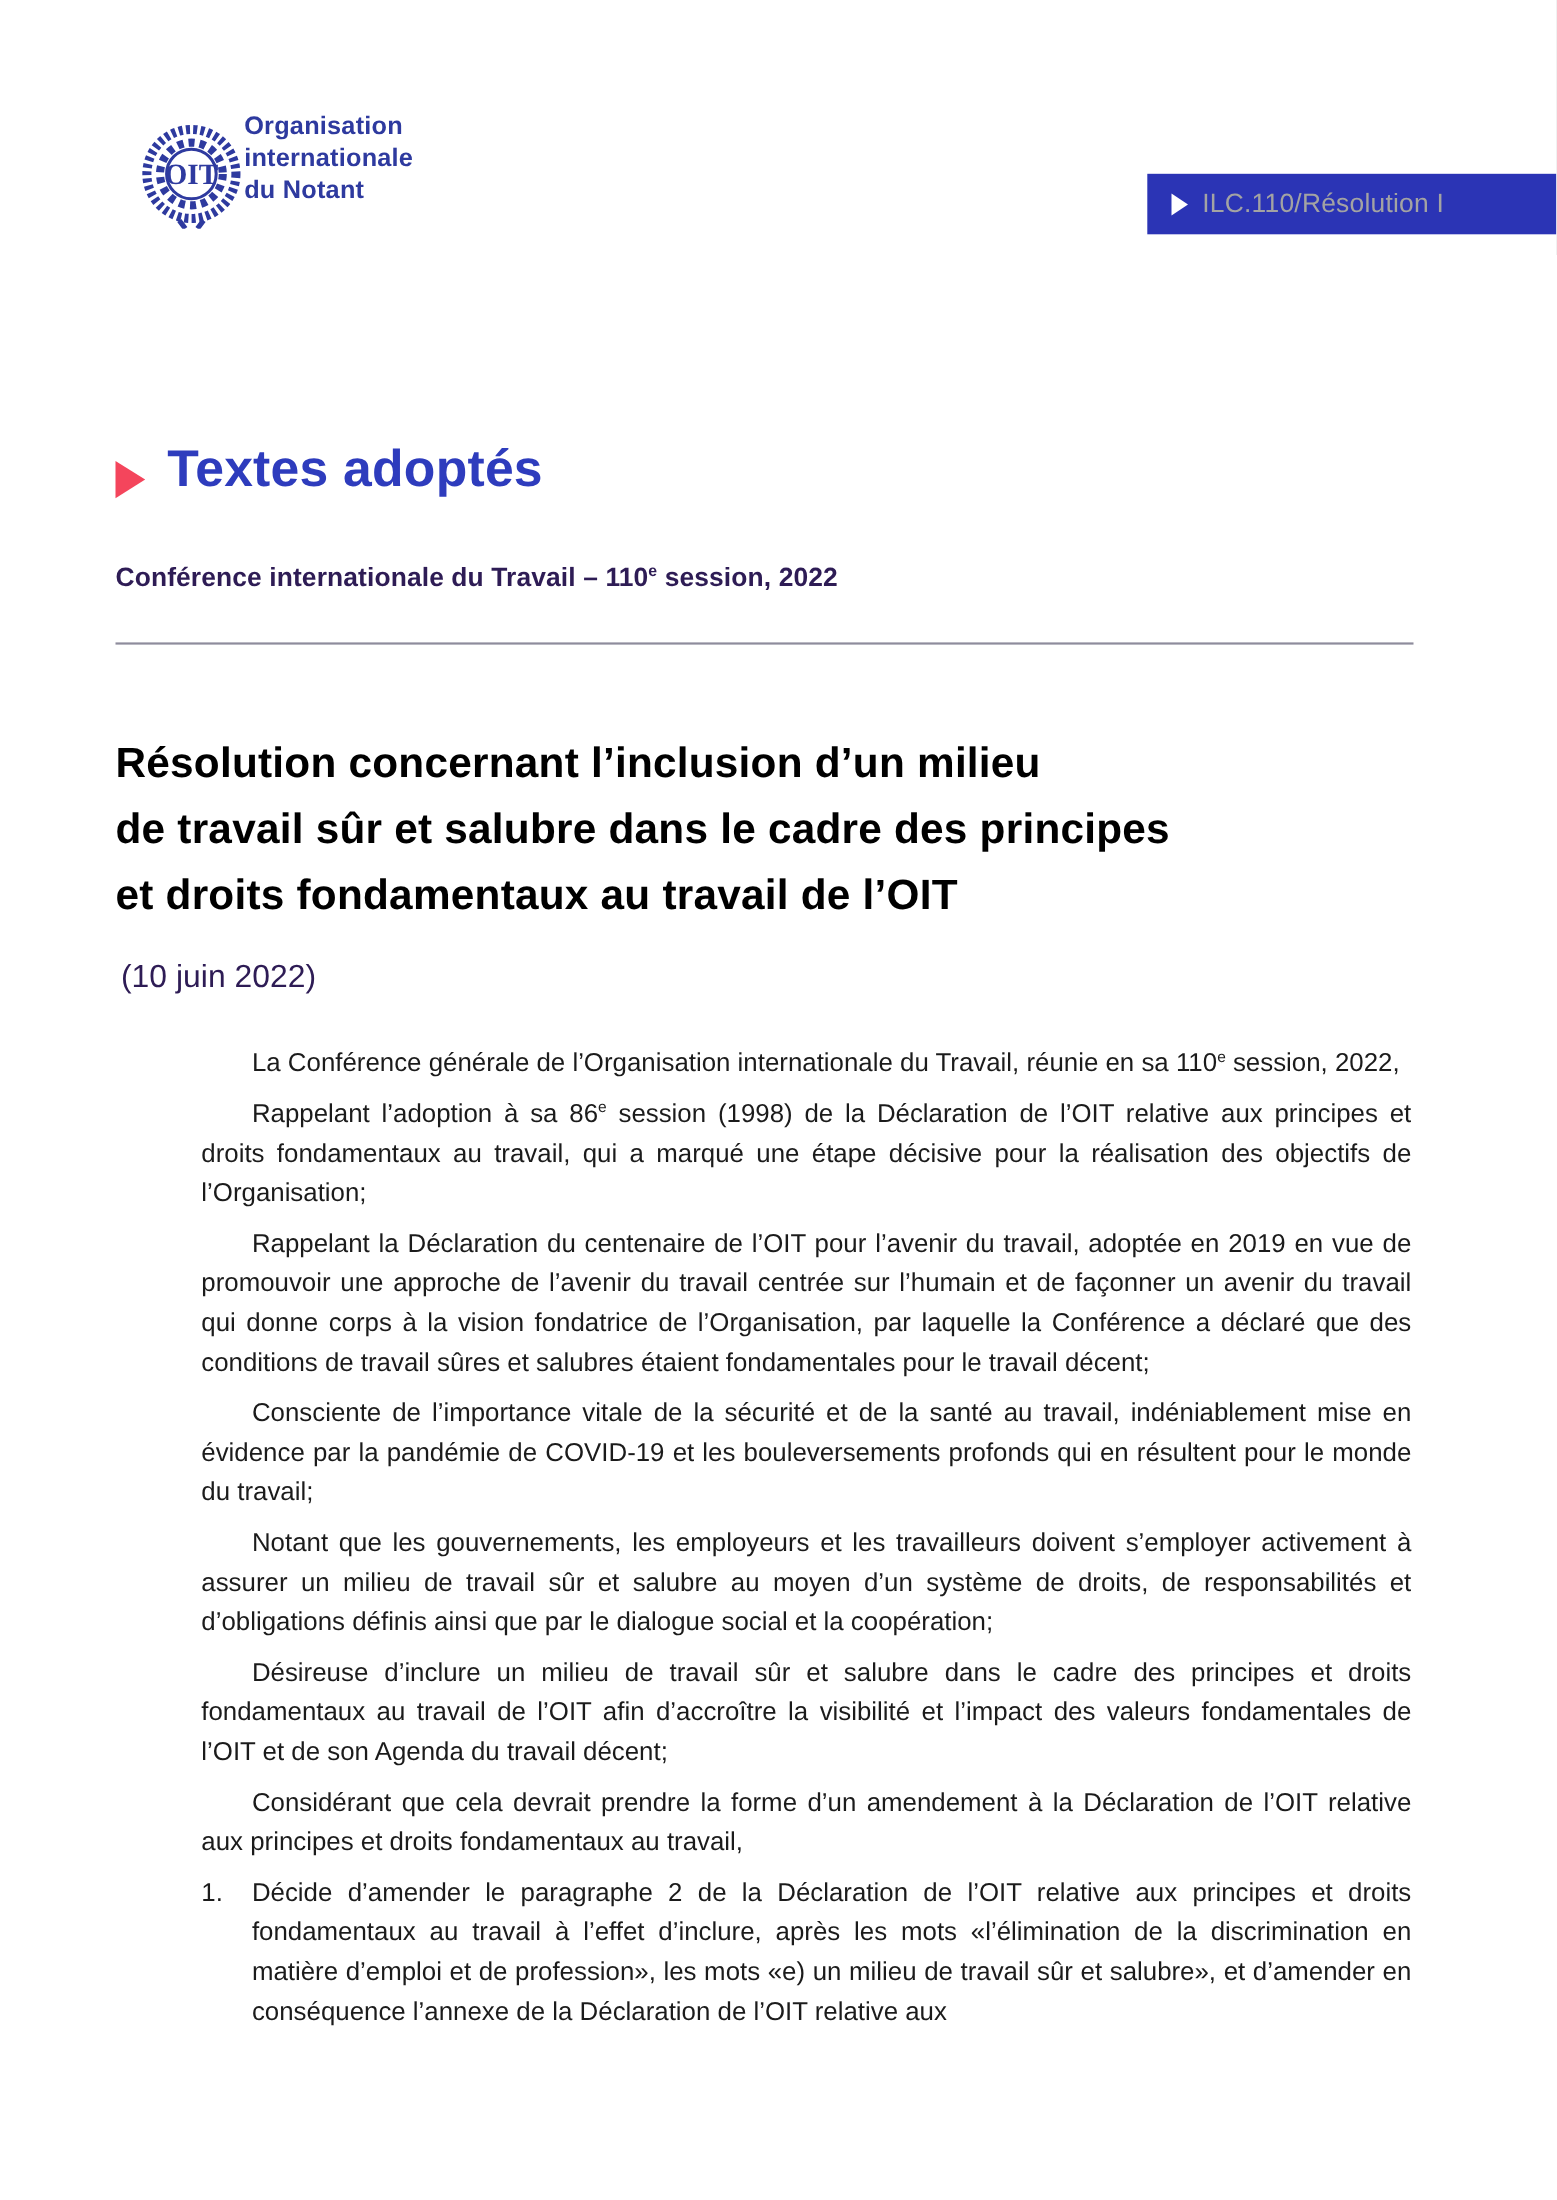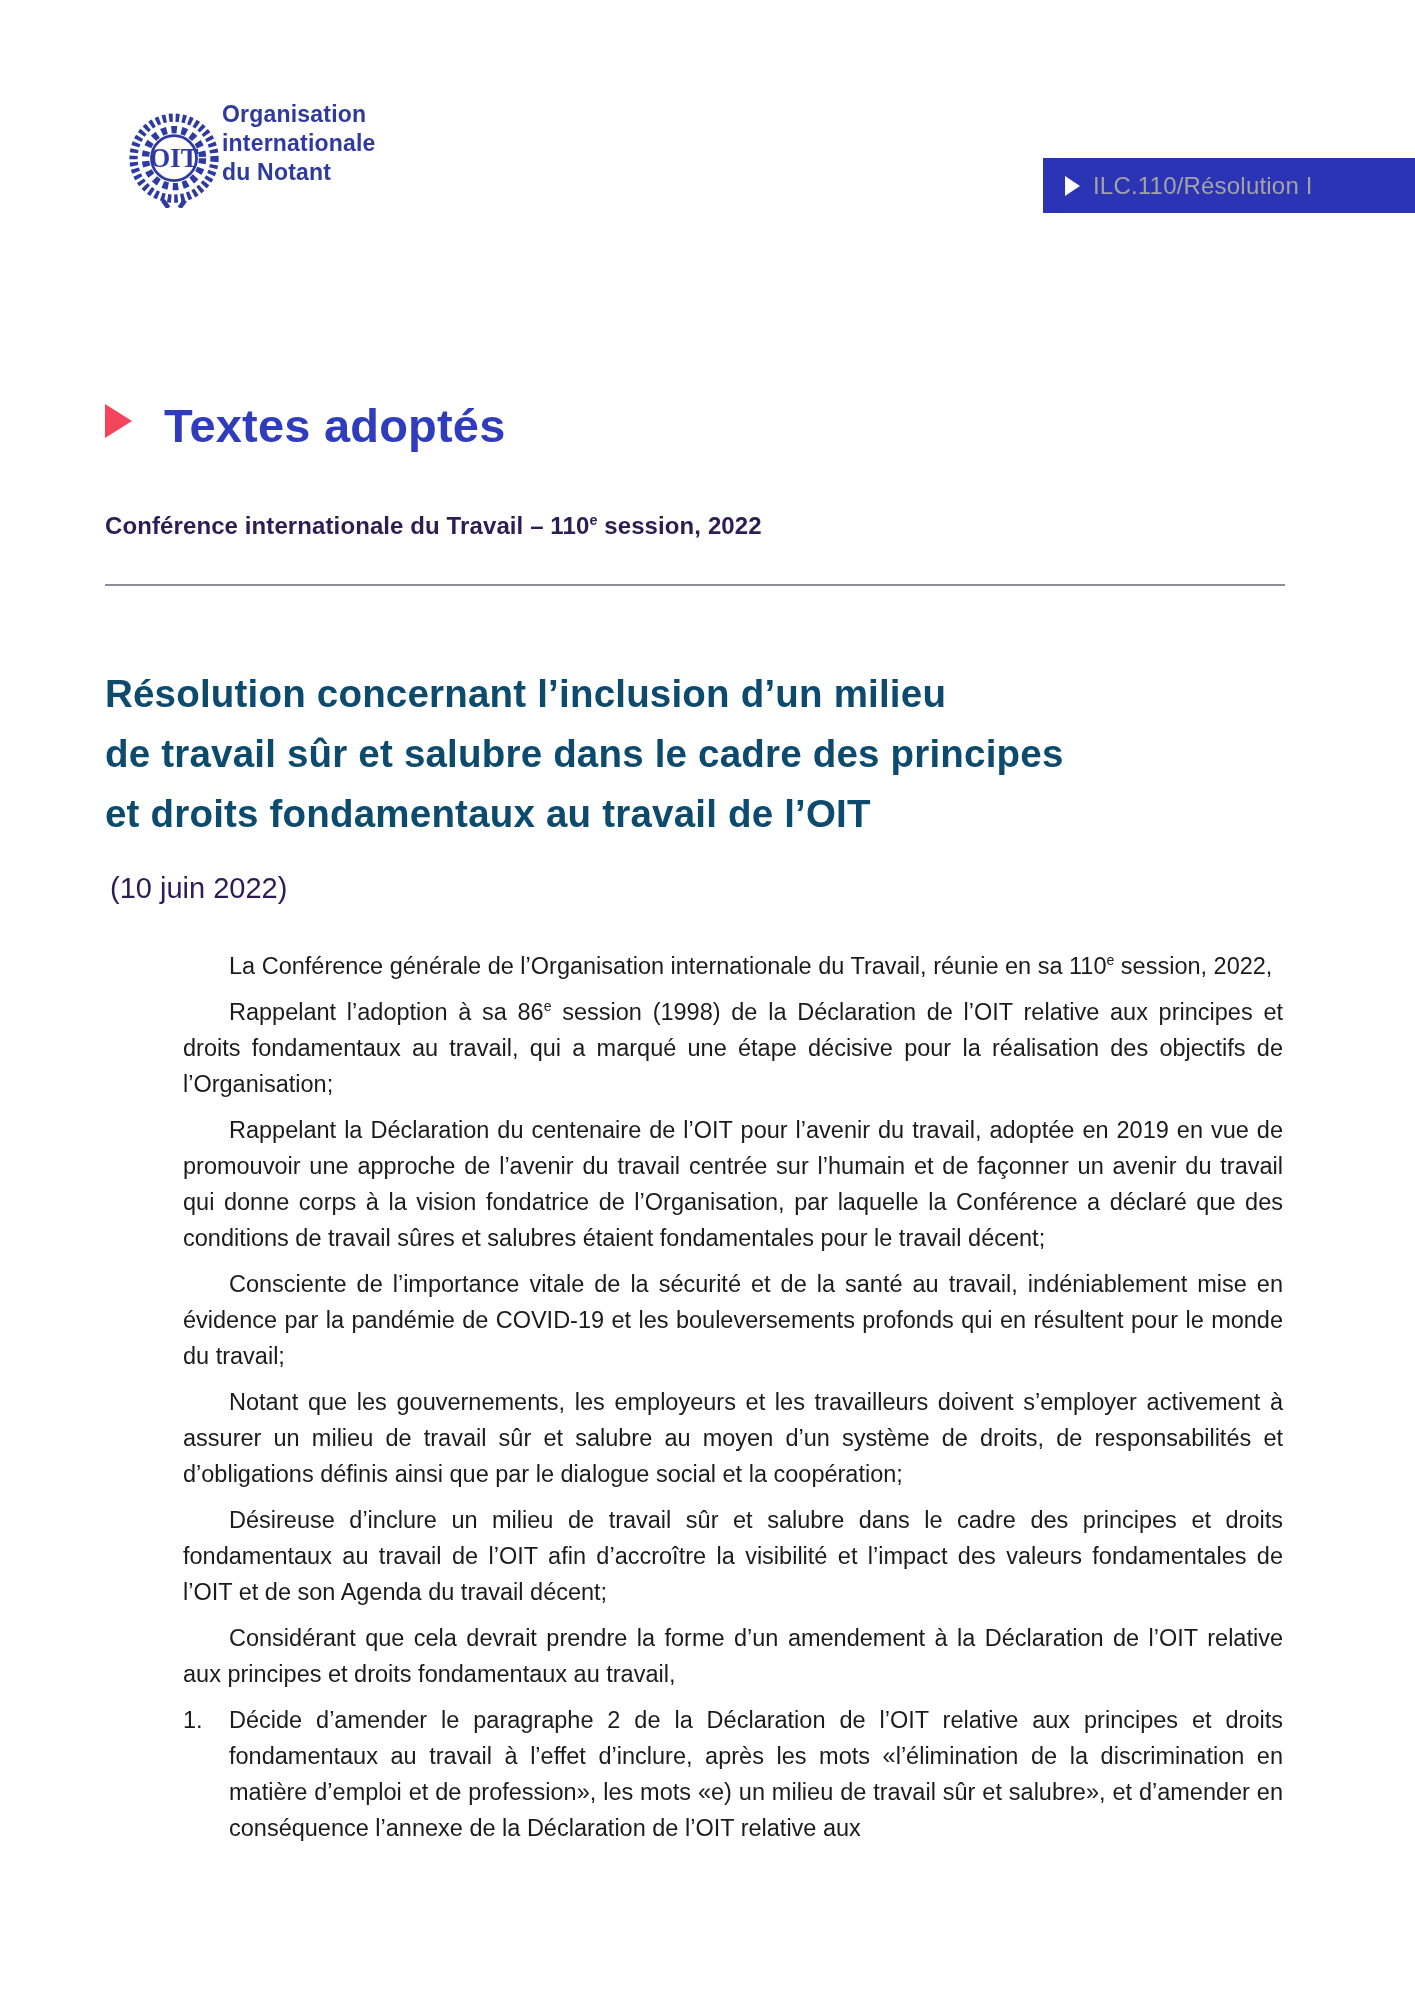--- a/index.html
+++ b/index.html
@@ -26,40 +26,40 @@
     box-sizing:border-box;
   }
   .doc-badge .tri{
     width:0;height:0;flex:0 0 auto;
     border-left:15px solid #ffffff;
     border-top:10px solid transparent;
     border-bottom:10px solid transparent;
   }
   .doc-badge .label{color:#a3a3a3;font-size:24px;font-weight:500;letter-spacing:.2px;}
   
-  .doc-title{position:absolute;left:105px;top:398px;display:flex;align-items:flex-start;gap:32px;}
+  .doc-title{position:absolute;left:105px;top:398px;display:flex;align-items:flex-end;gap:20px;}
   .doc-title .tri{
     width:0;height:0;margin-top:6px;
     border-left:27px solid #f4455c;
     border-top:17px solid transparent;
     border-bottom:17px solid transparent;
   }
   .doc-title .txt{font-size:47px;font-weight:700;color:#2e3cbd;letter-spacing:.2px;}
   
   .subtitle{
     position:absolute;left:105px;top:512px;
     font-size:24px;font-weight:700;color:#2e1c55;letter-spacing:.1px;
   }
   .subtitle sup{font-size:60%;vertical-align:super;line-height:0;}
   .rule{position:absolute;left:105px;top:584px;width:1180px;border-top:2px solid #8e8c9c;}
   
   .res-heading{
     position:absolute;left:105px;top:664px;
     font-size:38.5px;font-weight:700;line-height:60px;
-    color:#0c4a6e;letter-spacing:.2px;
+    color:#000000;letter-spacing:.2px;
   }
   .res-date{
     position:absolute;left:110px;top:872px;
     font-size:29px;font-weight:400;color:#2e1c55;
   }
   
   .body-col{
     position:absolute;left:183px;top:948px;width:1100px;
     font-size:23.5px;line-height:36px;color:#1b1b1b;
     text-align:justify;

